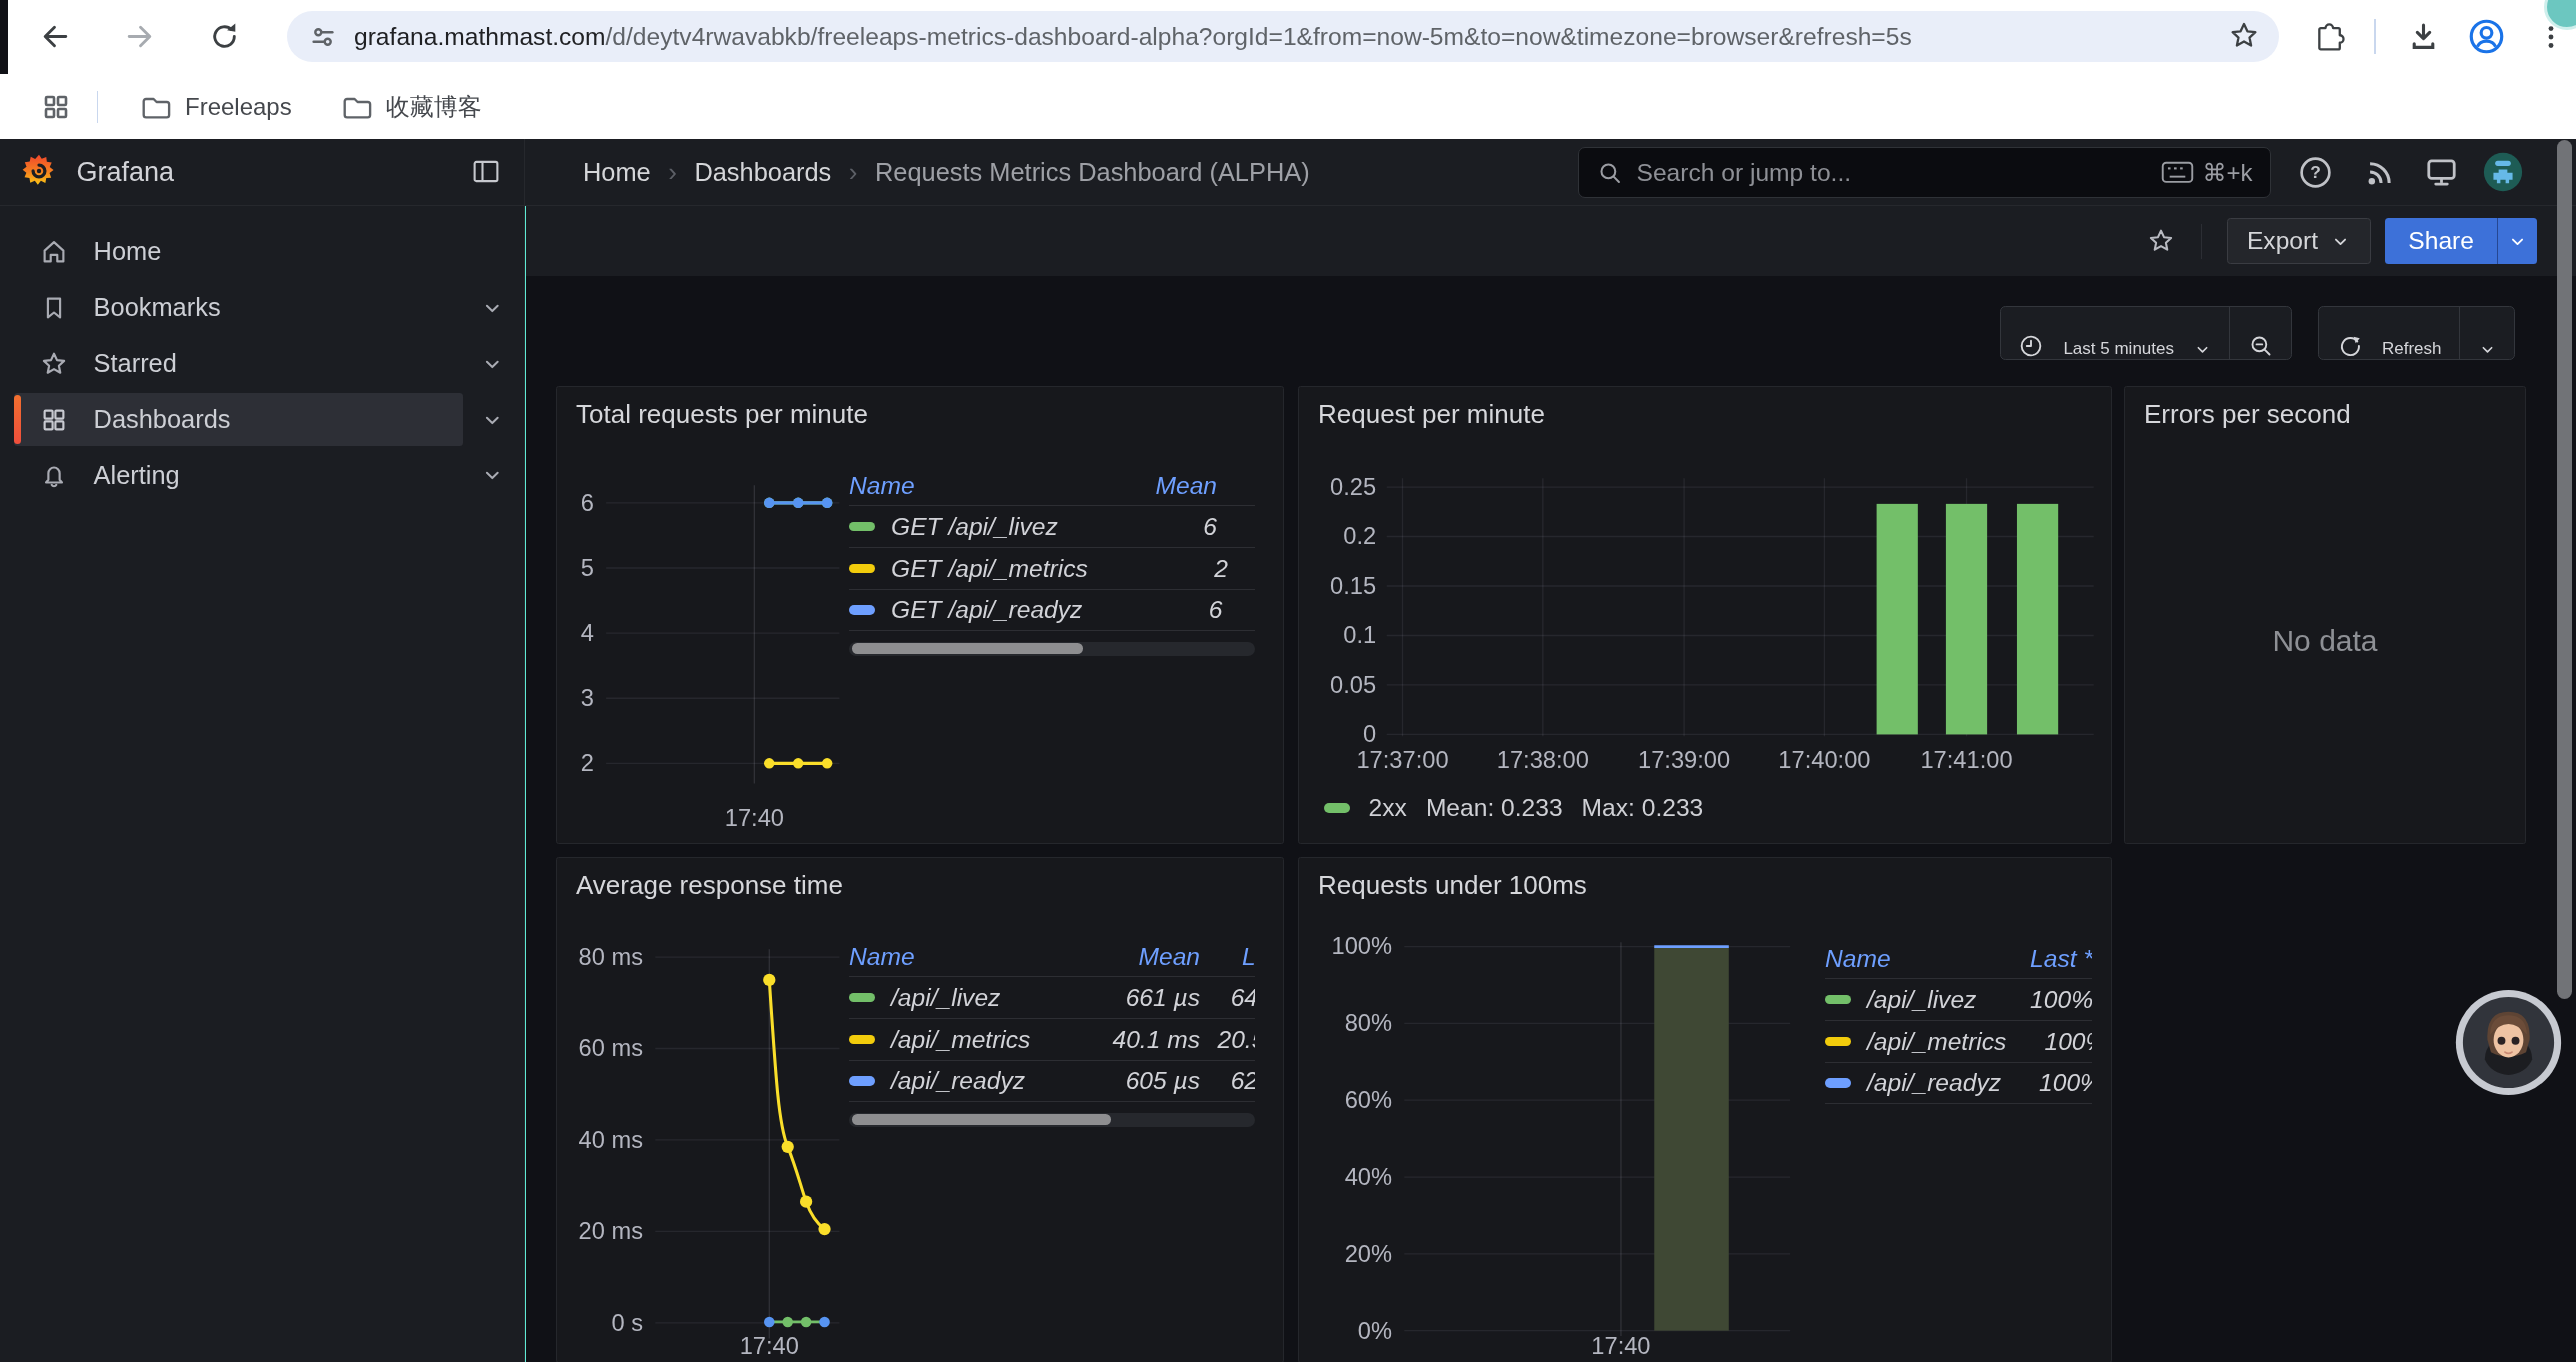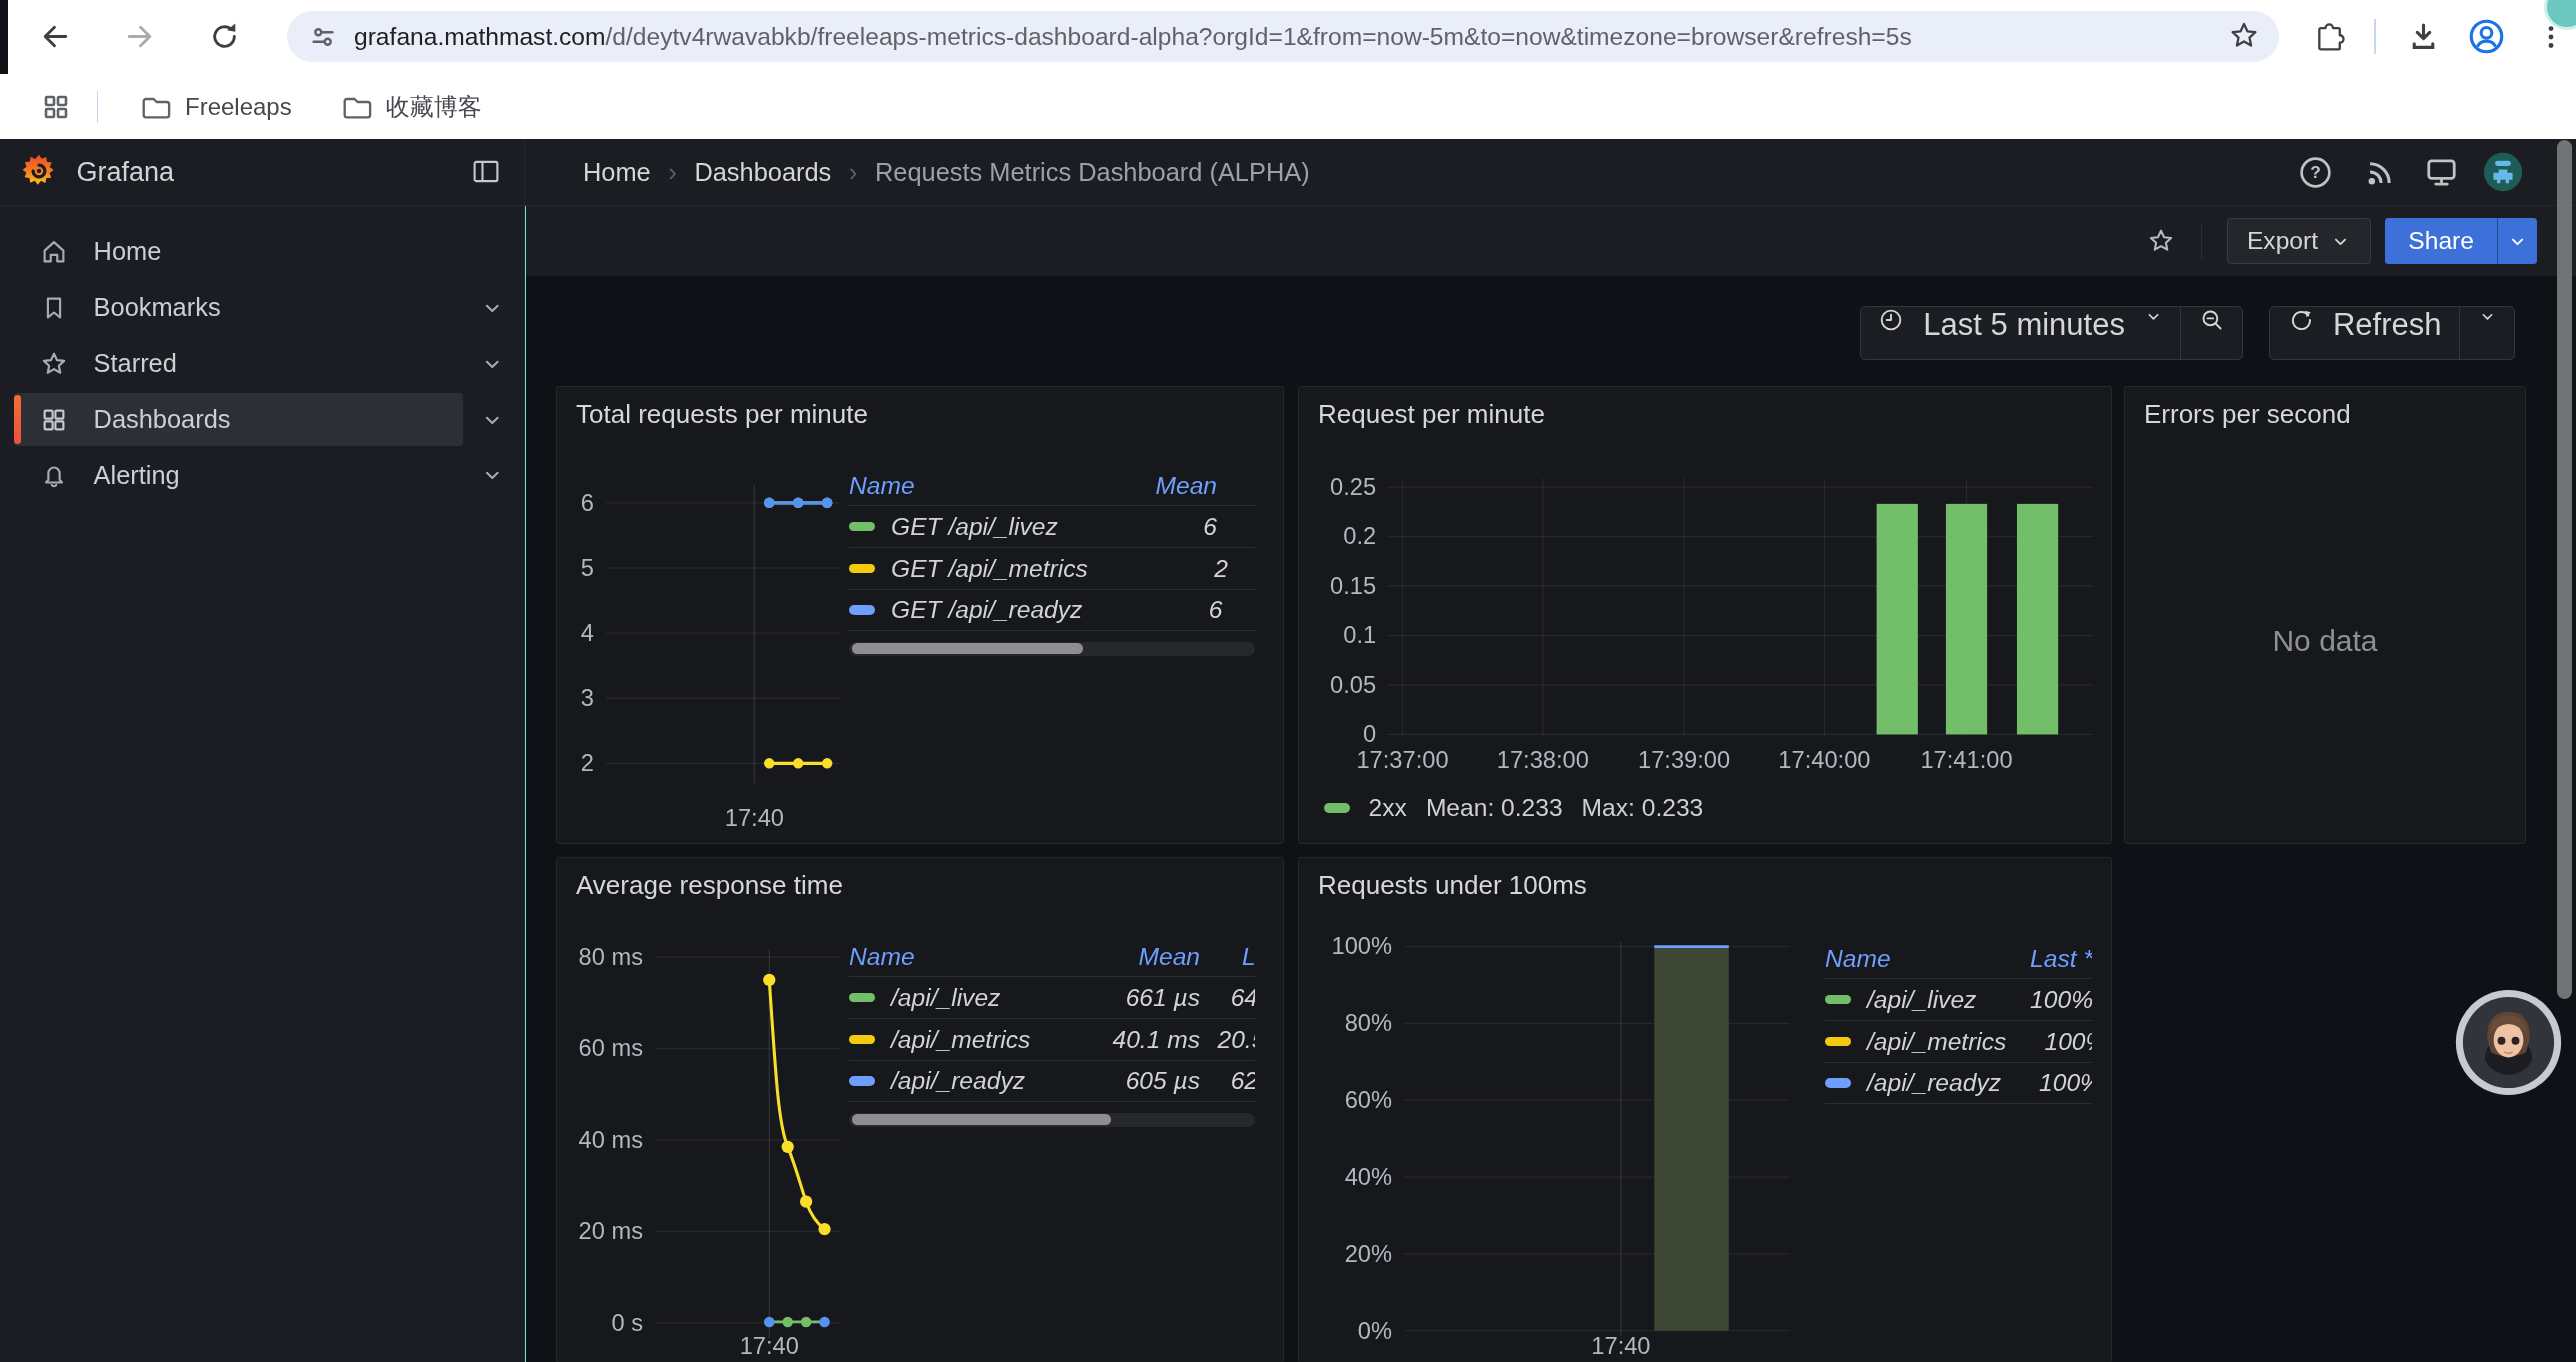--- a/index.html
+++ b/index.html
@@ -68,21 +68,21 @@
   .share-main { display:flex; align-items:center; padding:0 23px; background:#3D71D9; color:#FFFFFF;
                 font-size:24.6px; font-weight:500; border-radius:3.5px 0 0 3.5px; }
   .share-chev { width:40px; display:flex; align-items:center; justify-content:center; background:#3D71D9;
                 border-left:0.9px solid rgba(10,20,60,0.45); border-radius:0 3.5px 3.5px 0; }
 
   .gf-canvas { position:absolute; left:0; top:70px; right:0; bottom:0; background:#101116; overflow:hidden; }
 
   .time-controls { position:absolute; right:61px; top:30px; display:flex; gap:26px; }
   .tc-group { display:flex; height:54px; border:0.9px solid #33363C; border-radius:5.3px; background:#1B1D22;
               align-items:stretch; }
-  .tc-seg { display:flex; align-items:flex-start; gap:19px; padding:0 17.5px; font-size:31px; font-weight:500; color:#D5D6DA; }
+  .tc-seg { display:flex; align-items:flex-end; gap:19px; padding:0 17.5px; font-size:17px; font-weight:500; color:#D5D6DA; }
   .tc-seg + .tc-seg { border-left:0.9px solid #33363C; }
 
   
   .panel { position:absolute; background:#17181C; border:0.9px solid #25272C; border-radius:2.6px; overflow:hidden; }
   .panel-title { position:absolute; left:19px; top:12.3px; font-size:26px; font-weight:500; color:#D6D7DB; }
   .panel svg.chart { position:absolute; left:0; top:0; }
   .no-data { position:absolute; left:0; right:0; top:237px; text-align:center; font-size:30px; color:#8E9095; }
 
   .legend { position:absolute; overflow:hidden; }
   .legend-inner { display:flex; flex-direction:column; }
@@ -230,20 +230,37 @@
       </div>
 
       <div class="breadcrumb">
         <span class="crumb">Home</span>
         <span class="crumb-sep">›</span>
         <span class="crumb">Dashboards</span>
         <span class="crumb-sep">›</span>
         <span class="crumb current">Requests Metrics Dashboard (ALPHA)</span>
       </div>
 
+      <div class="gf-search">
+        <svg width="26" height="26" viewBox="0 0 32 32">
+          <circle cx="14" cy="14" r="8.5" fill="none" stroke="#9B9DA3" stroke-width="2.5"></circle>
+          <line x1="20.5" y1="20.5" x2="27" y2="27" stroke="#9B9DA3" stroke-width="2.5" stroke-linecap="round"></line>
+        </svg>
+        <span class="gf-search-placeholder">Search or jump to...</span>
+        <span class="gf-shortcut">
+          <svg width="33" height="24.6" viewBox="0 0 38 28">
+            <rect x="2" y="3" width="34" height="22" rx="4" fill="none" stroke="#9B9DA3" stroke-width="2.2"></rect>
+            <line x1="10" y1="19" x2="28" y2="19" stroke="#9B9DA3" stroke-width="2.2"></line>
+            <line x1="8" y1="9.5" x2="11" y2="9.5" stroke="#9B9DA3" stroke-width="2.4"></line>
+            <line x1="15" y1="9.5" x2="18" y2="9.5" stroke="#9B9DA3" stroke-width="2.4"></line>
+            <line x1="22" y1="9.5" x2="25" y2="9.5" stroke="#9B9DA3" stroke-width="2.4"></line>
+          </svg>
+          <span>⌘+k</span>
+        </span>
+      </div>
 
       <div class="hdr-icon" style="left:2292px">
         <svg width="37" height="37" viewBox="0 0 32 32">
           <circle cx="16" cy="16" r="12" fill="none" stroke="#C0C2C7" stroke-width="2.3"></circle>
           <text x="16" y="21" text-anchor="middle" font-size="15" font-weight="bold" fill="#C0C2C7" font-family="Liberation Sans, sans-serif">?</text>
         </svg>
       </div>
       <div class="hdr-icon" style="left:2357px">
         <svg width="37" height="37" viewBox="0 0 32 32">
           <circle cx="8.5" cy="23.5" r="2.8" fill="#C0C2C7"></circle>

